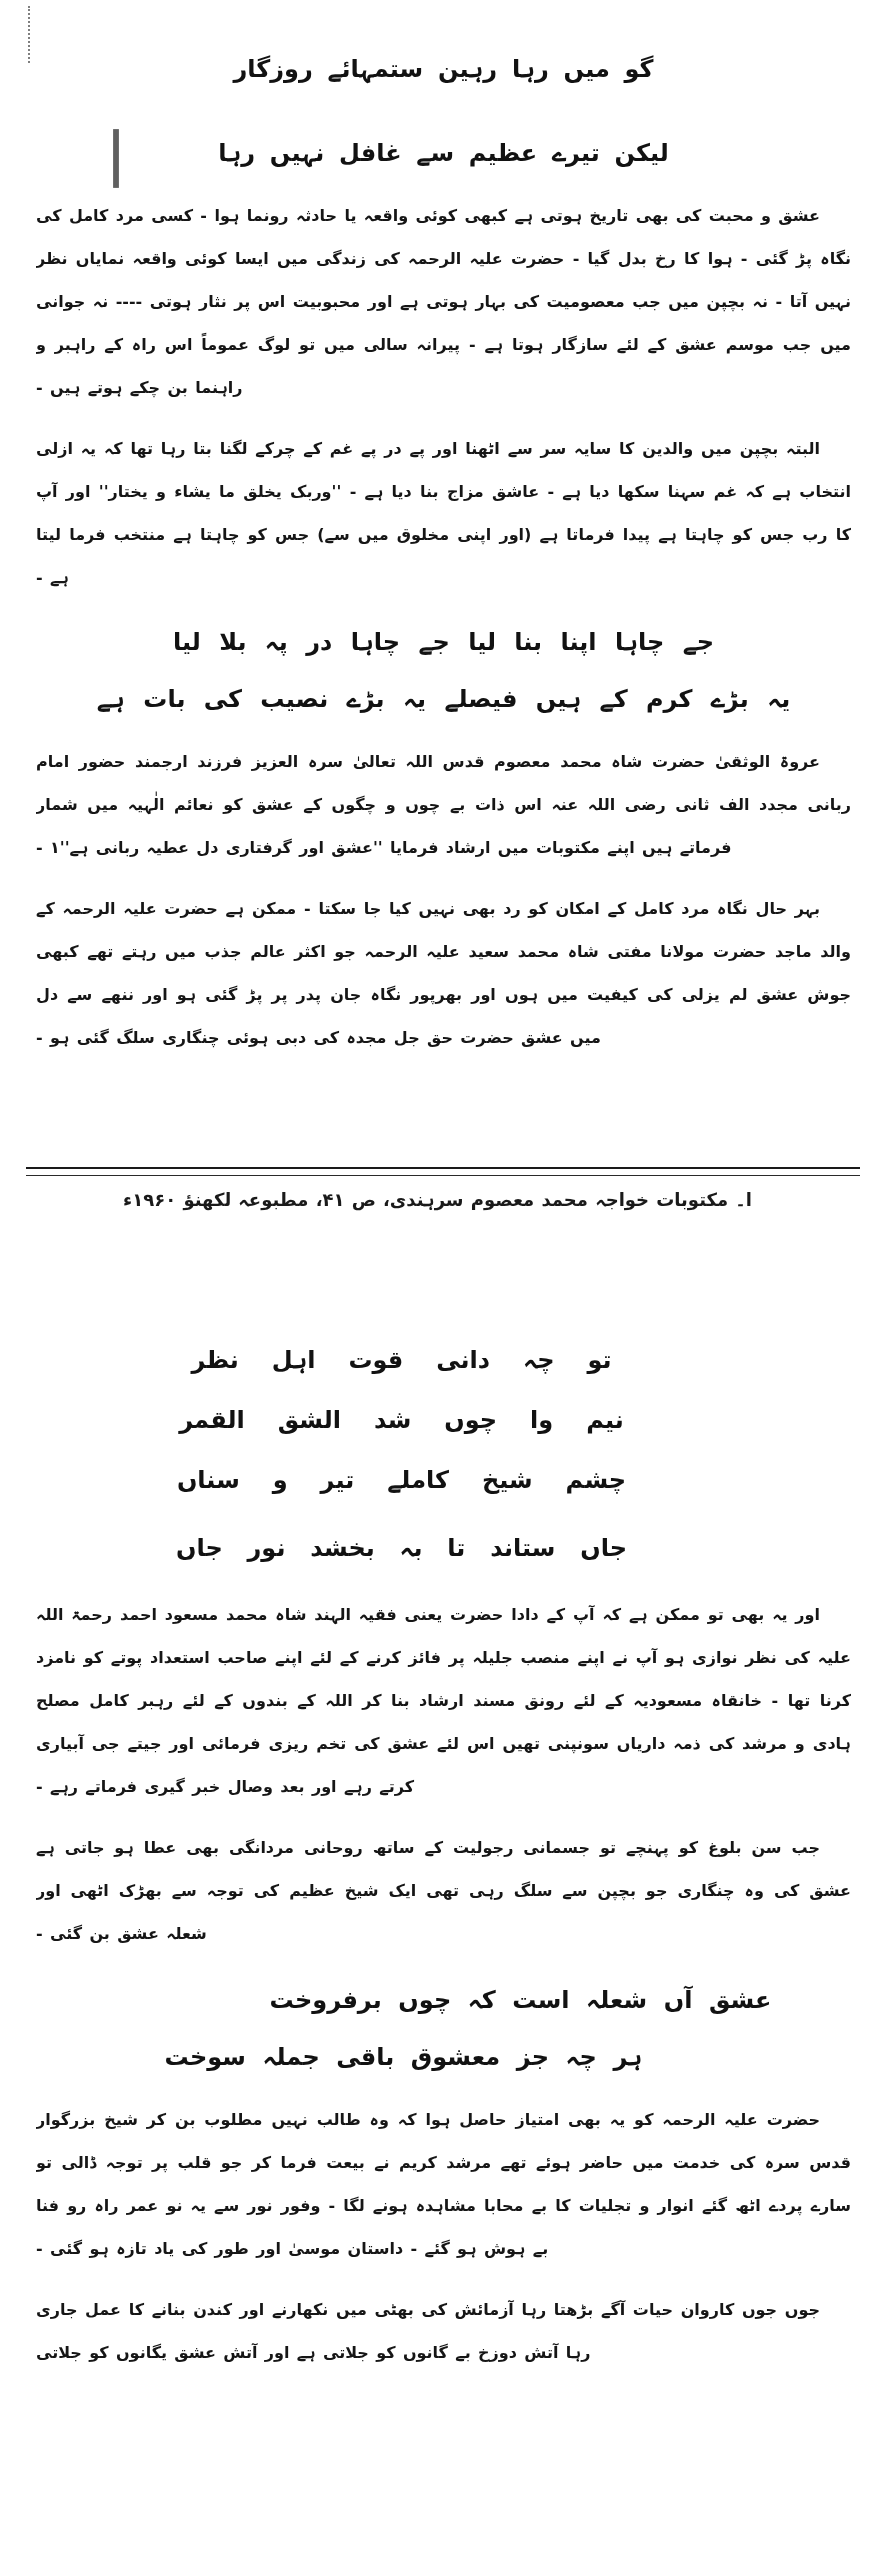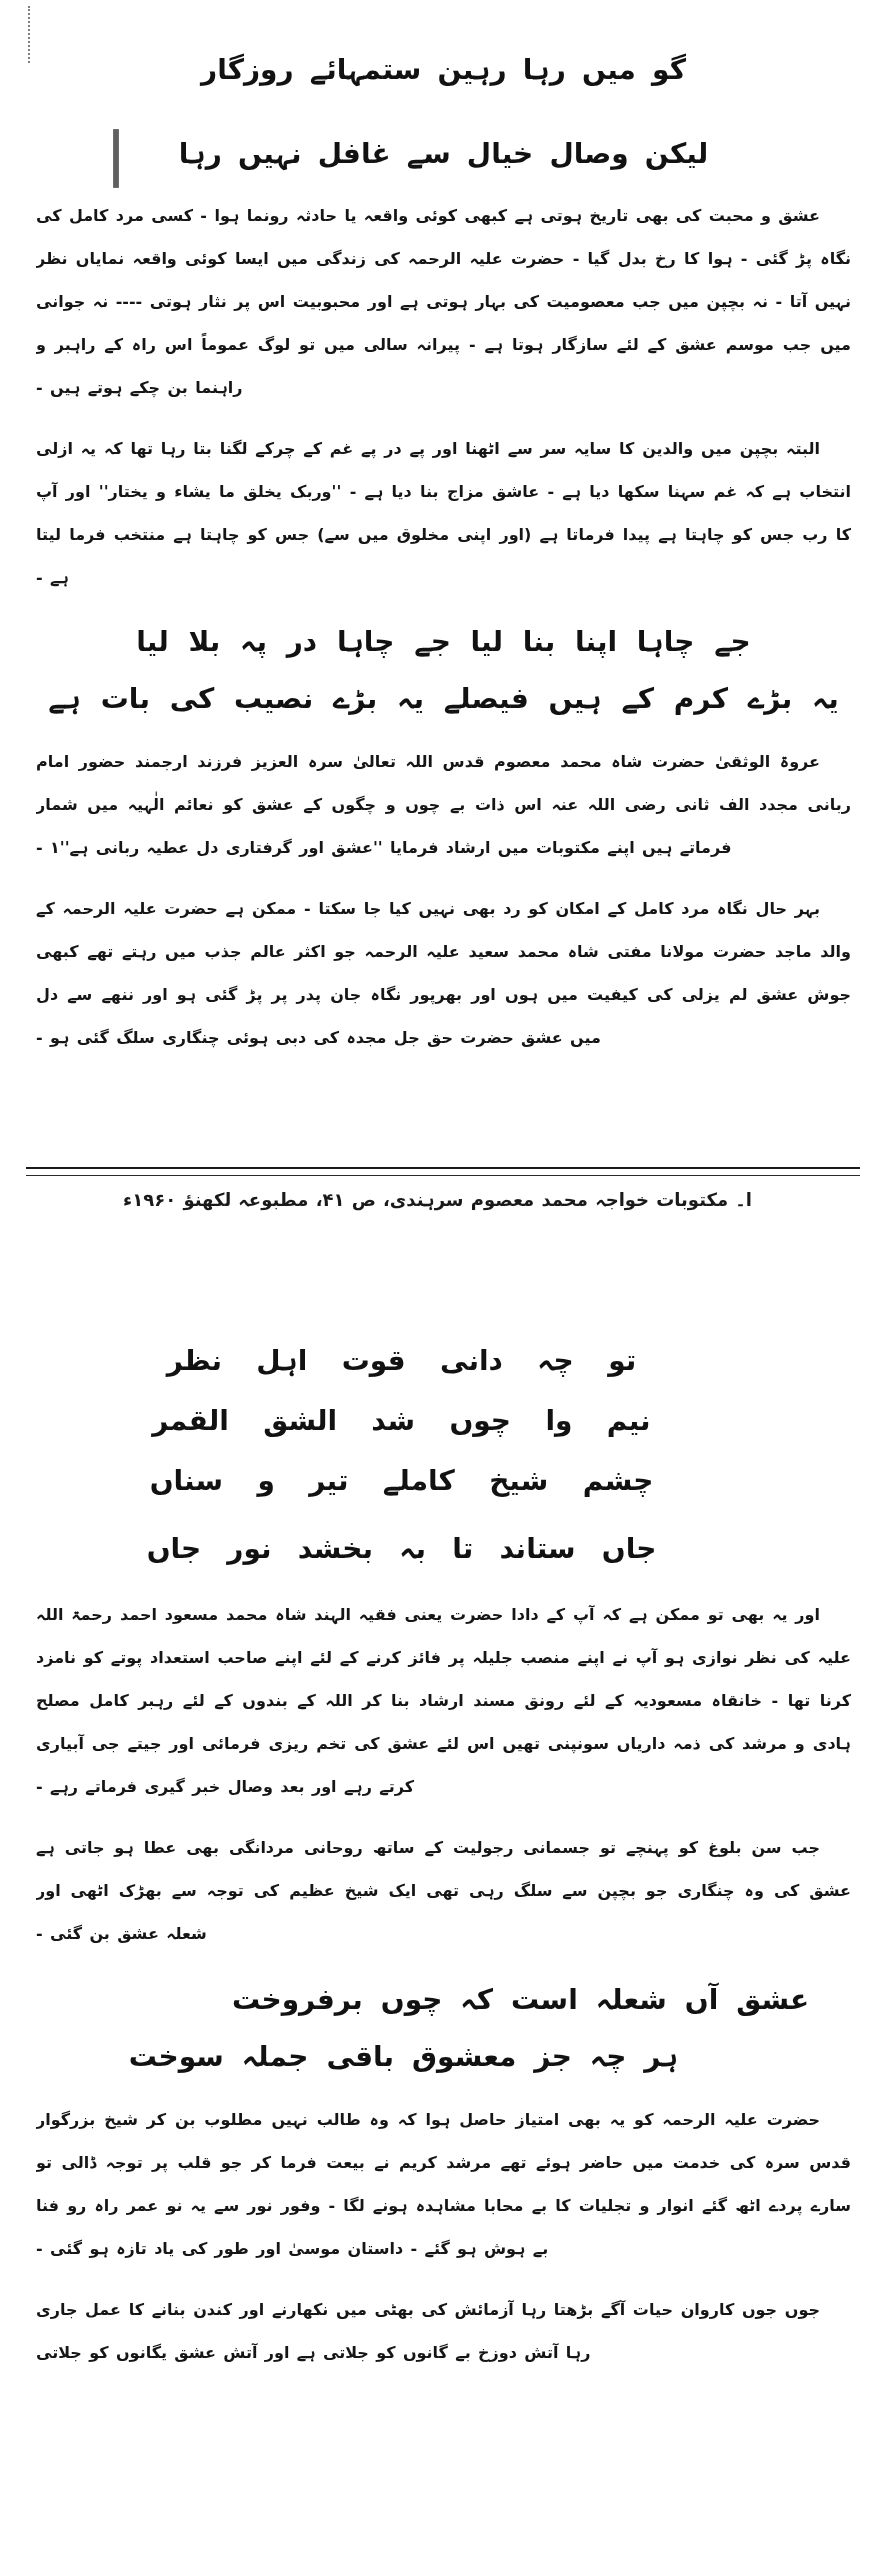--- a/index.html
+++ b/index.html
@@ -22,21 +22,21 @@
     font-size:16px;font-weight:700;line-height:43px;
     text-align:justify;text-align-last:left;
     text-indent:31px;margin:18px 0 0 0;
     word-spacing:1.8px;color:#161616;
   }
   .p-a{margin-top:14.6px;}
   .p-c{}
 
   .verse{position:relative;}
   .vline{
-    font-size:28px;font-weight:700;line-height:51px;
+    font-size:24px;font-weight:700;line-height:51px;
     text-align:center;white-space:nowrap;color:#121212;
   }
   .v1{margin-top:44px;}
   .v1 .vline{word-spacing:6.4px;}
   .v1 .vline + .vline{margin-top:33px;}
 
   .v2{margin-top:20px;}
   .v2 .vline{line-height:46px;word-spacing:10px;}
   .v2 .vline + .vline{margin-top:11px;}
 
@@ -78,21 +78,21 @@
 <body>
 
 <div class="page">
 
   <div class="artifact"></div>
 
   <section class="content c322">
 
     <div class="verse v1">
       <div class="vline">گو میں رہا رہین ستمہائے روزگار</div>
-      <div class="vline">لیکن وصال خیال سے غافل نہیں رہا</div>
+      <div class="vline">لیکن تیرے عظیم سے غافل نہیں رہا</div>
     </div>
 
     <p class="para p-a">عشق و محبت کی بھی تاریخ ہوتی ہے کبھی کوئی واقعہ یا حادثہ رونما ہوا - کسی مرد کامل کی نگاہ پڑ گئی - ہوا کا رخ بدل گیا - حضرت علیہ الرحمہ کی زندگی میں ایسا کوئی واقعہ نمایاں نظر نہیں آتا - نہ بچپن میں جب معصومیت کی بہار ہوتی ہے اور محبوبیت اس پر نثار ہوتی ---- نہ جوانی میں جب موسم عشق کے لئے سازگار ہوتا ہے - پیرانہ سالی میں تو لوگ عموماً اس راہ کے راہبر و راہنما بن چکے ہوتے ہیں -</p>
 
     <p class="para">البتہ بچپن میں والدین کا سایہ سر سے اٹھنا اور پے در پے غم کے چرکے لگنا بتا رہا تھا کہ یہ ازلی انتخاب ہے کہ غم سہنا سکھا دیا ہے - عاشق مزاج بنا دیا ہے - ''وربک یخلق ما یشاء و یختار'' اور آپ کا رب جس کو چاہتا ہے پیدا فرماتا ہے (اور اپنی مخلوق میں سے) جس کو چاہتا ہے منتخب فرما لیتا ہے -</p>
 
     <div class="verse v2">
       <div class="vline">جے چاہا اپنا بنا لیا جے چاہا در پہ بلا لیا</div>
       <div class="vline">یہ بڑے کرم کے ہیں فیصلے یہ بڑے نصیب کی بات ہے</div>
     </div>

